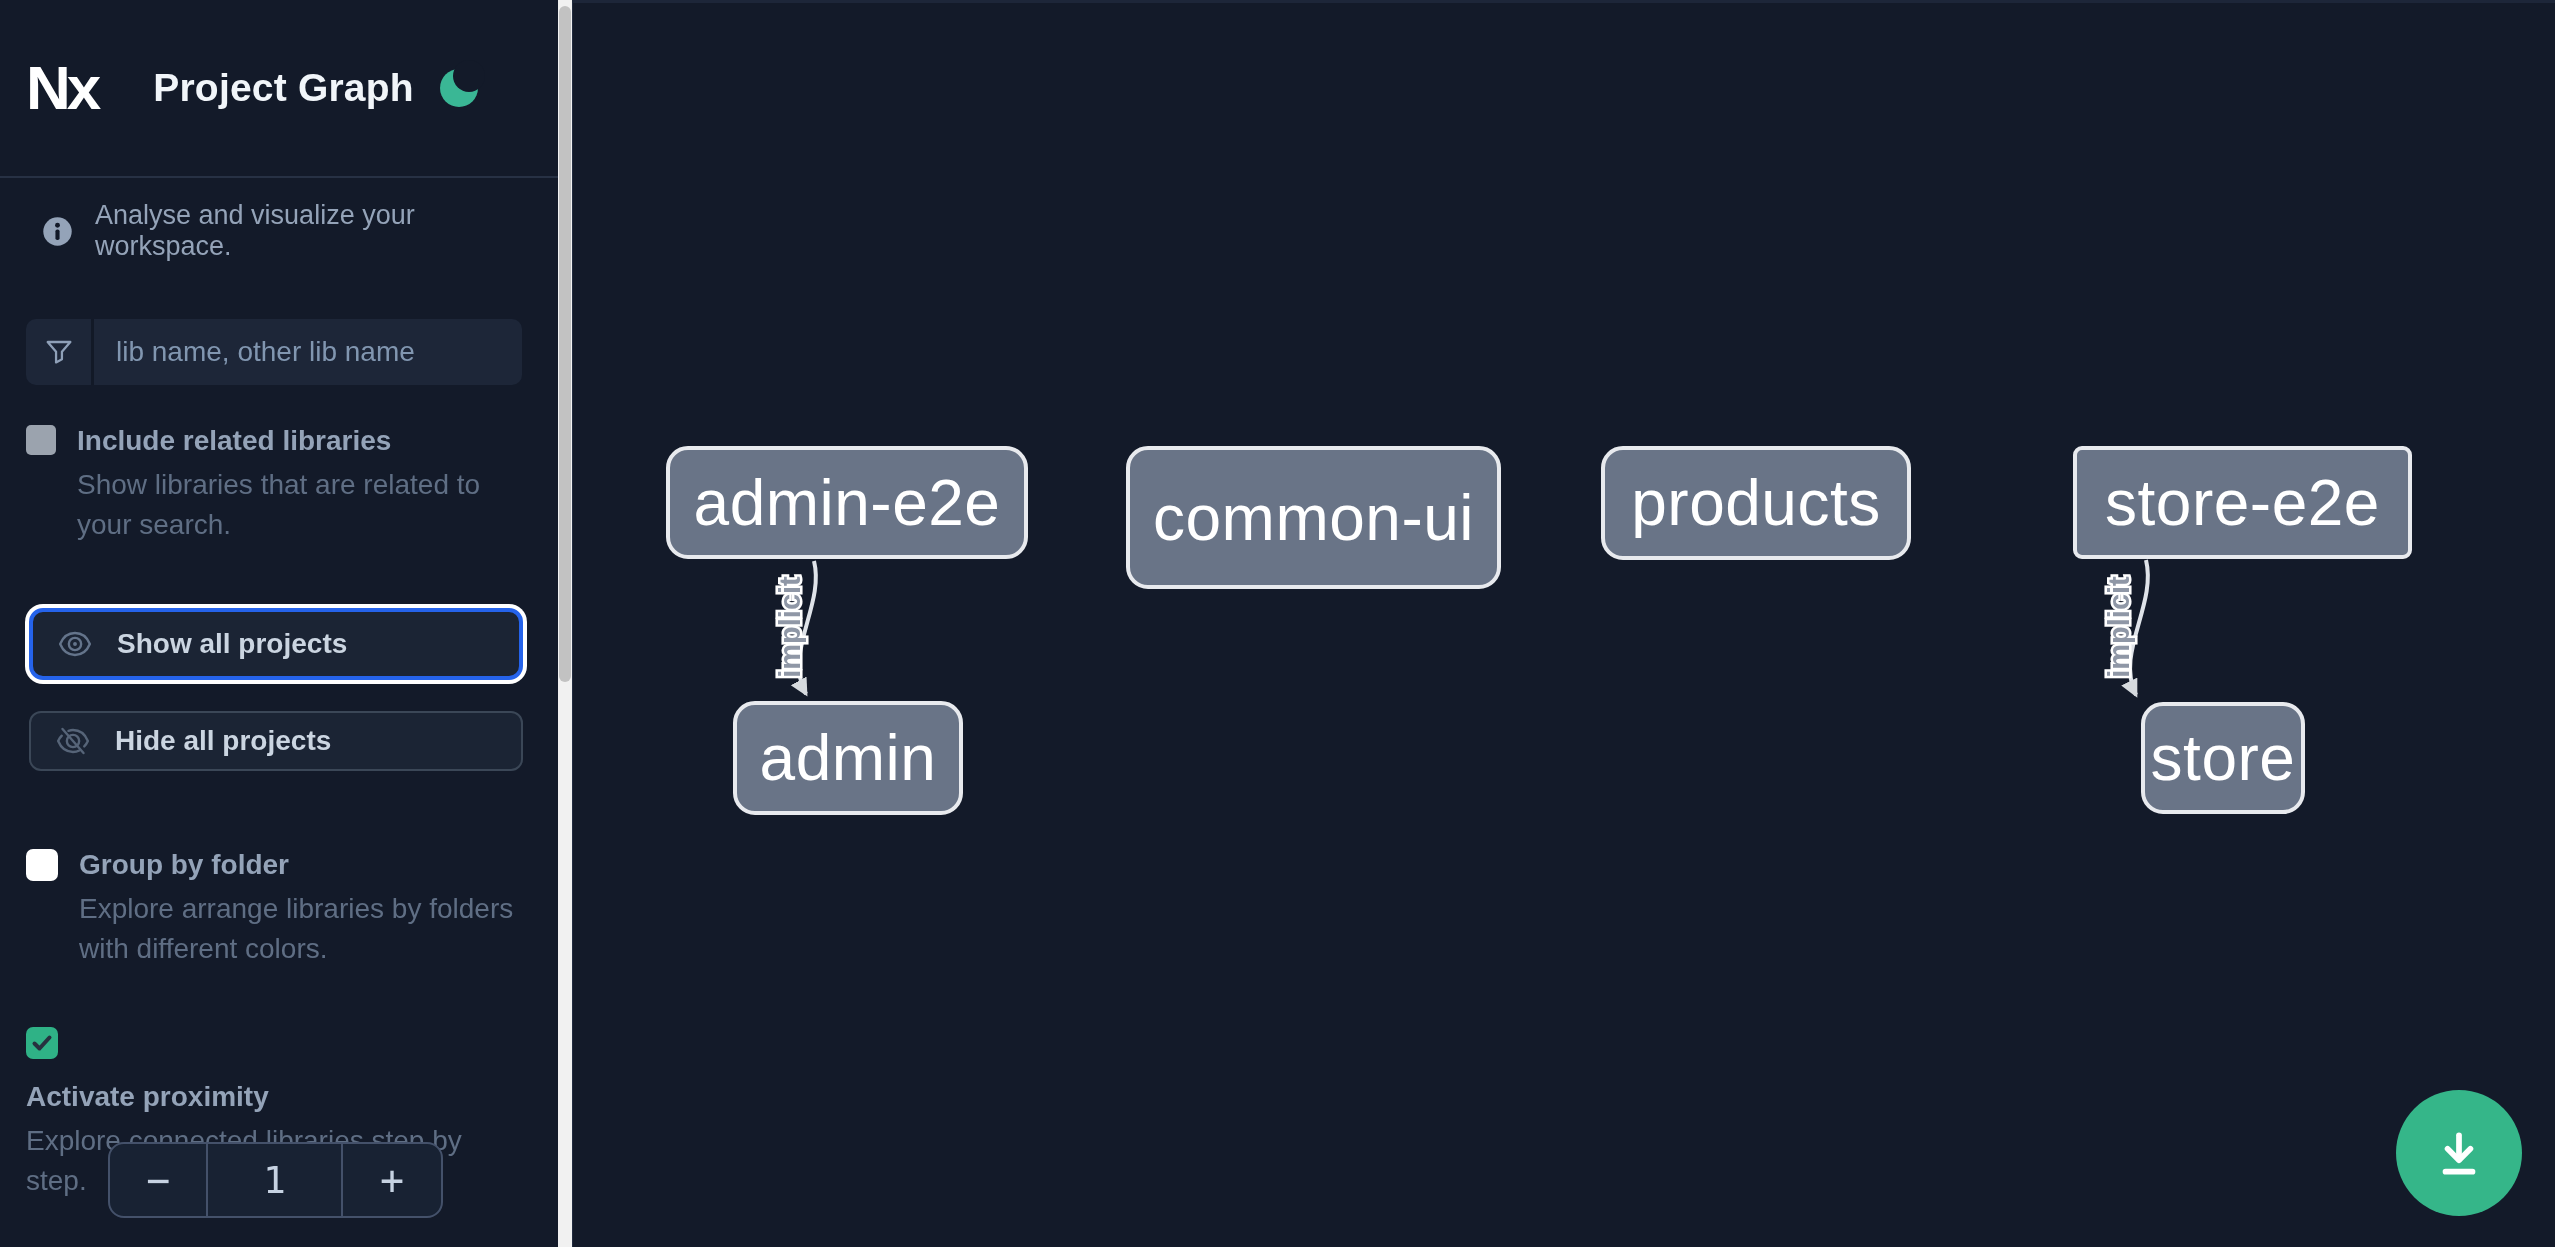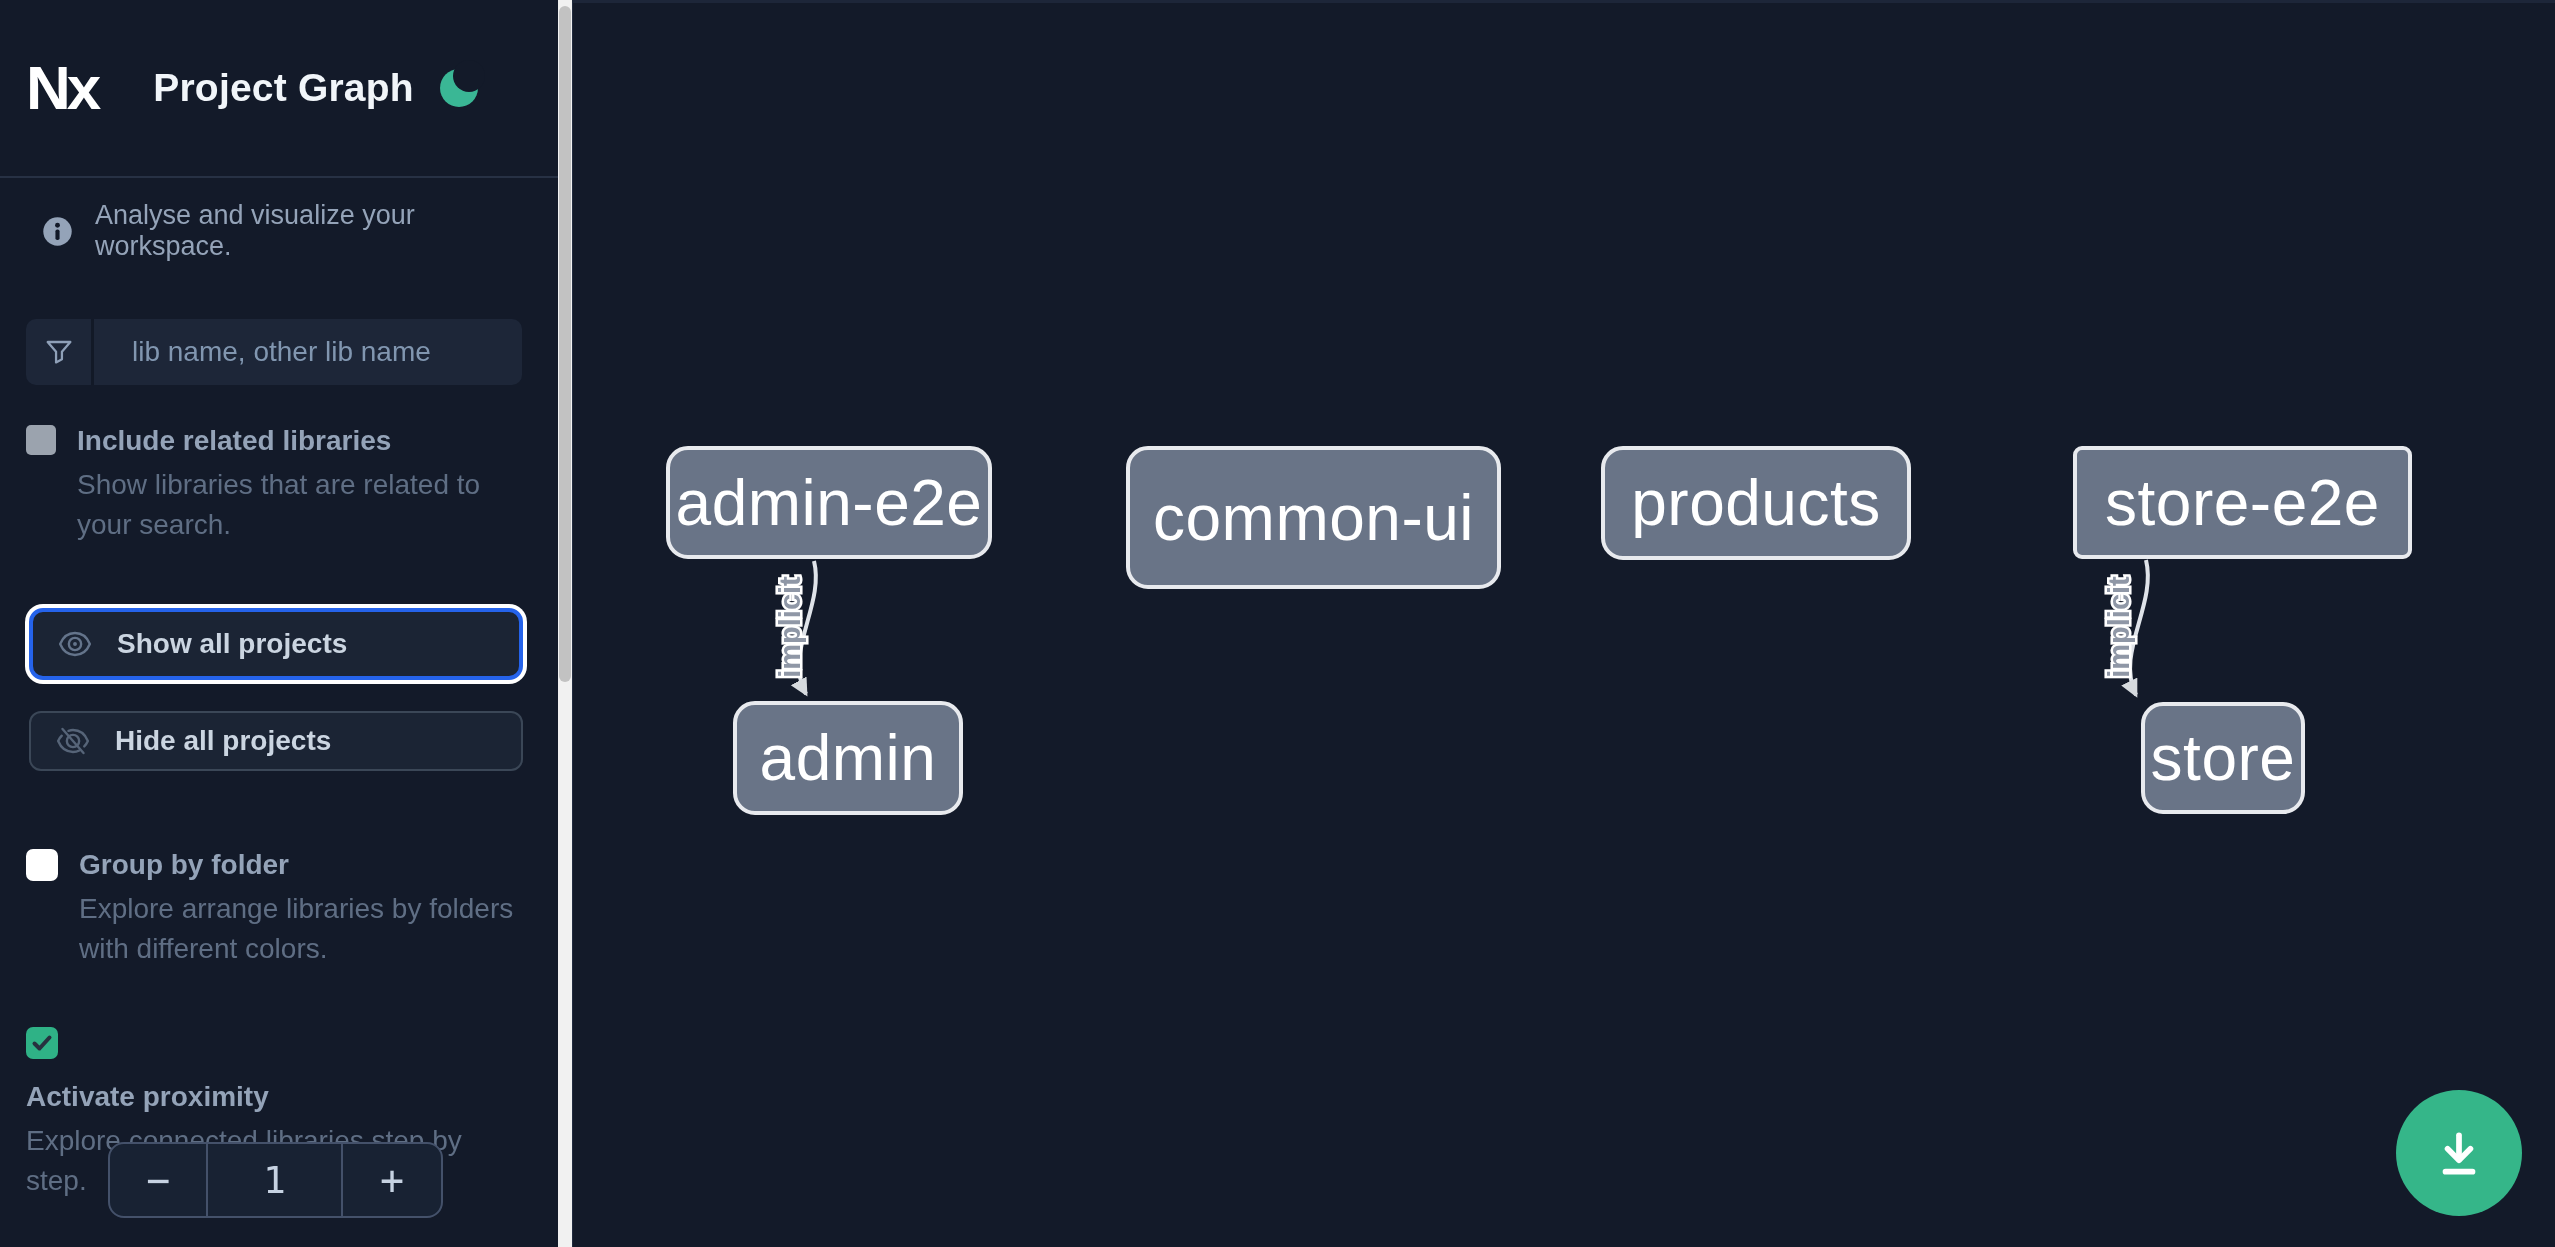--- a/index.html
+++ b/index.html
@@ -27,21 +27,21 @@
   .info-icon { width:31px; height:31px; flex:0 0 31px; }
   .info-text { font-size:27px; color:#94a3b8; }
 
   .search-box {
     position:absolute; left:26px; top:319px; width:496px; height:66px;
     background:#1d2638; border-radius:10px; display:flex; align-items:stretch; overflow:hidden;
   }
   .search-icon-cell { width:68px; display:flex; align-items:center; justify-content:center; border-right:3px solid #121927; }
   .search-box input {
     flex:1; background:transparent; border:none; outline:none; padding:0 22px;
-    font-family:inherit; font-size:28px; color:#e5e5e5;margin-left:16px;
+    font-family:inherit; font-size:28px; color:#e5e5e5;
   }
   .search-box input::placeholder { color:#8196b0; opacity:1; }
 
   .toggle-row { position:absolute; left:26px; width:500px; display:flex; gap:21px; cursor:default; }
   .cb { flex:0 0 auto; margin-top:1px; }
   .cb-gray  { width:30px; height:30px; border-radius:5px; background:#9ba3ae; }
   .cb-white { width:32px; height:32px; border-radius:7px; background:#ffffff; }
   .cb-green { width:32px; height:32px; border-radius:7px; background:#2fb286; display:flex; align-items:center; justify-content:center; }
   .toggle-texts { display:flex; flex-direction:column; width:460px; }
   .toggle-label { font-size:28px; font-weight:700; color:#94a3b8; line-height:34px; }
@@ -190,21 +190,21 @@
         <marker id="arrow" markerUnits="userSpaceOnUse" markerWidth="24" markerHeight="24" refX="15" refY="9" orient="auto">
           <path d="M0,0 L18,9 L0,18 Z" fill="#d6dade"></path>
         </marker>
       </defs>
     <path d="M 241 558 C 252 602, 210 650, 233 691" class="gedge" marker-end="url(#arrow)"></path>
         <text x="219" y="624" transform="rotate(-90 219 624)" class="gedge-label">implicit</text>
         <path d="M 1573 557 C 1584 602, 1542 650, 1563 692" class="gedge" marker-end="url(#arrow)"></path>
         <text x="1548" y="624" transform="rotate(-90 1548 624)" class="gedge-label">implicit</text>
       </svg>
     <div id="nodes-layer">
-        <div class="gnode" style="left: 93px; top: 443px; width: 326px; height: 113px;">admin-e2e</div>
+        <div class="gnode" style="left: 93px; top: 443px; width: 362px; height: 113px;">admin-e2e</div>
         <div class="gnode" style="left: 553px; top: 443px; width: 375px; height: 143px;">common-ui</div>
         <div class="gnode" style="left: 1028px; top: 443px; width: 310px; height: 114px;">products</div>
         <div class="gnode" style="left: 1500px; top: 443px; width: 339px; height: 113px; border-radius: 9px;">store-e2e</div>
         <div class="gnode" style="left: 160px; top: 698px; width: 230px; height: 114px;">admin</div>
         <div class="gnode" style="left: 1568px; top: 699px; width: 164px; height: 112px;">store</div>
       </div>
 
     <button class="fab">
       <svg width="54" height="54" viewBox="0 0 52 52" fill="none" stroke="#ffffff" stroke-width="5.5" stroke-linecap="round" stroke-linejoin="round">
         <path d="M26 9 v23"></path>

